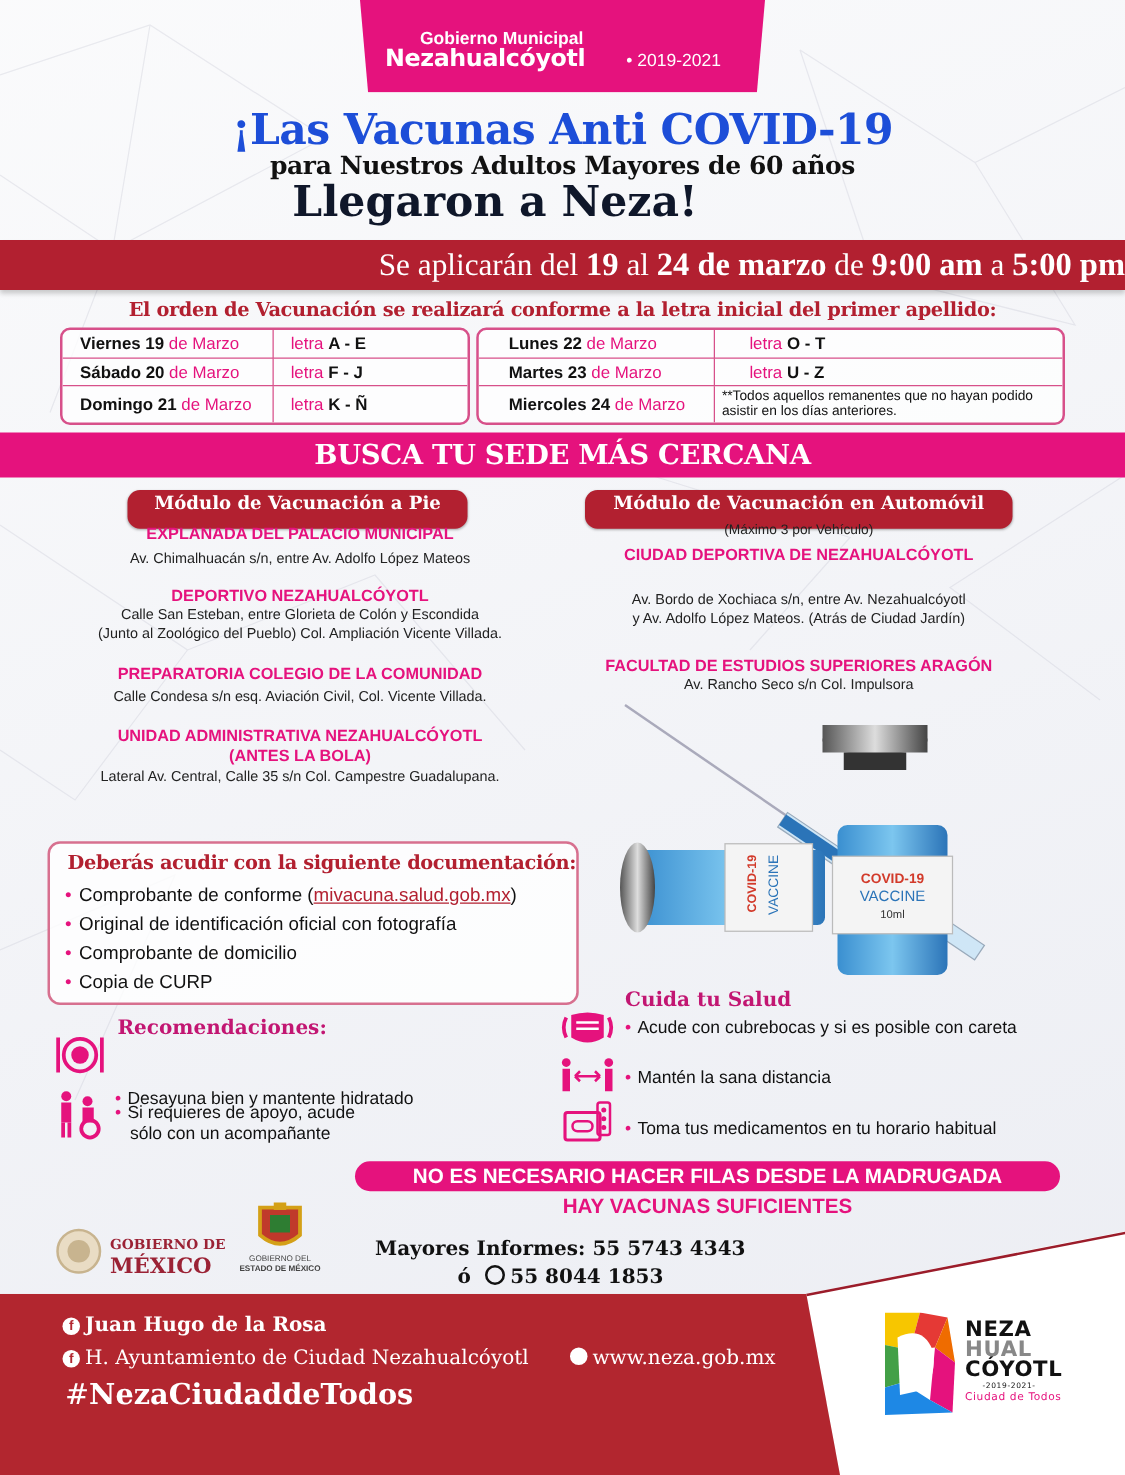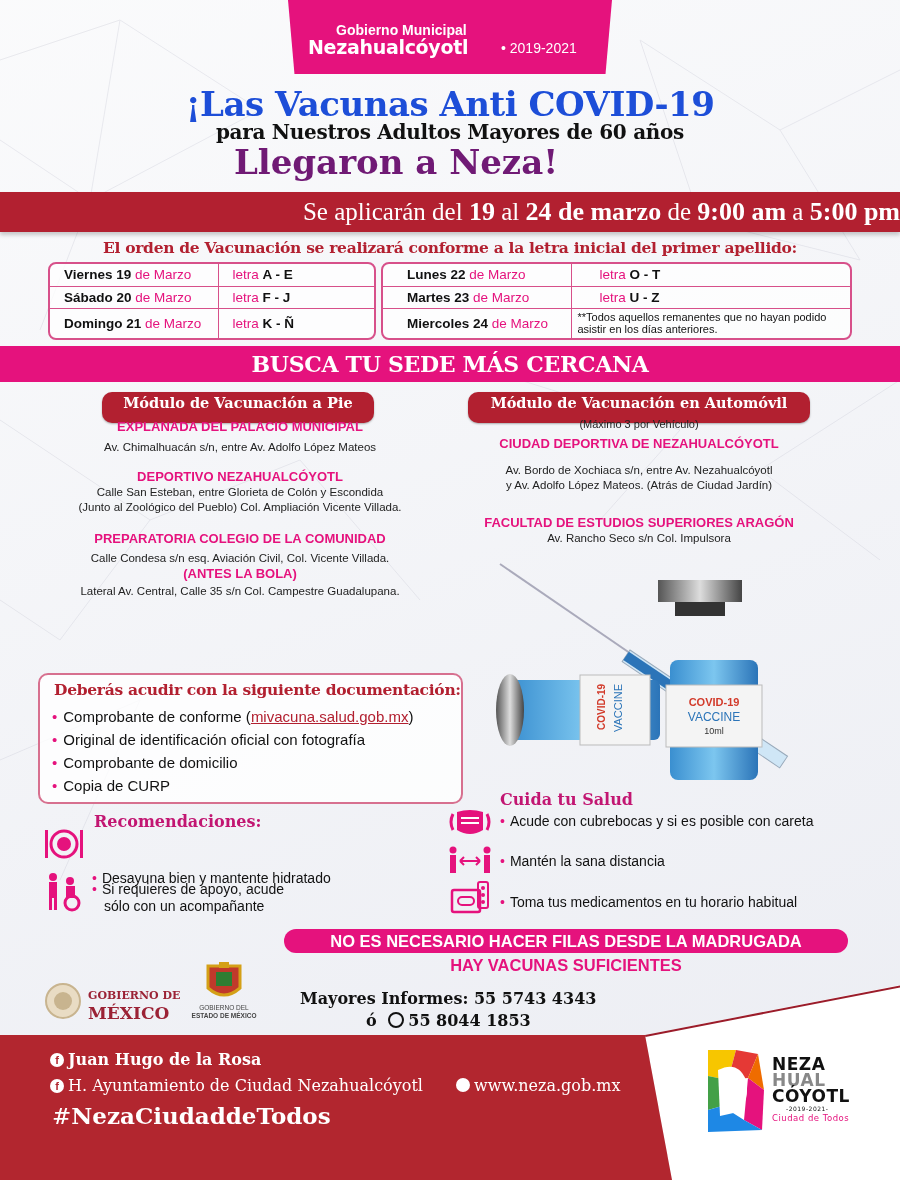--- a/index.html
+++ b/index.html
@@ -44,21 +44,21 @@
     color: #1d4ed8; letter-spacing: -0.5px;
   }
   .title2 {
     left: 0; width: 900px; top: 120px; text-align: center;
     font-family: "DejaVu Serif", serif; font-weight: bold; font-size: 20px;
     color: #111; letter-spacing: -0.3px;
   }
   .title3 {
     left: 0; width: 792px; top: 142px; text-align: center;
     font-family: "DejaVu Serif", serif; font-weight: bold; font-size: 34px;
-    color: #701a75;
+    color: #0f172a;
   }
 
   .date-band {
     left: 0; top: 192px; width: 900px; height: 40px;
     background: #b22030;
     box-shadow: 0 3px 4px rgba(0,0,0,0.2);
     color: #fff; text-align: right;
     font-family: "Liberation Serif", serif; font-size: 25px; line-height: 40px;
   }
   .date-band b { font-size: 26px; }
@@ -260,29 +260,30 @@
   <div class="site-name">EXPLANADA DEL PALACIO MUNICIPAL</div>
   <div class="site-addr" style="margin-top:5px">Av. Chimalhuacán s/n, entre Av. Adolfo López Mateos</div>
 
   <div class="site-name" style="margin-top:14px">DEPORTIVO NEZAHUALCÓYOTL</div>
   <div class="site-addr">Calle San Esteban, entre Glorieta de Colón y Escondida</div>
   <div class="site-addr">(Junto al Zoológico del Pueblo) Col. Ampliación Vicente Villada.</div>
 
   <div class="site-name" style="margin-top:16px">PREPARATORIA COLEGIO DE LA COMUNIDAD</div>
   <div class="site-addr" style="margin-top:4px">Calle Condesa s/n esq. Aviación Civil, Col. Vicente Villada.</div>
 
+  <div class="site-name" style="margin-top:15px">UNIDAD ADMINISTRATIVA NEZAHUALCÓYOTL</div>
   <div class="site-name">(ANTES LA BOLA)</div>
   <div class="site-addr" style="margin-top:2px">Lateral Av. Central, Calle 35 s/n Col. Campestre Guadalupana.</div>
 </div>
 
 <div class="abs pill" style="left:468px; top:392px; width:342px;">Módulo de Vacunación en Automóvil</div>
 <div class="abs col-center" style="left:450px; top:417px; width:378px;">
   <div class="site-addr" style="font-size:11px">(Máximo 3 por Vehículo)</div>
   <div class="site-name" style="margin-top:4px">CIUDAD DEPORTIVA DE NEZAHUALCÓYOTL</div>
-  <div class="site-addr" style="margin-top:11px">Av. Bordo de Xochiaca s/n, entre Av. Nezahualcóyotl</div>
+  <div class="site-addr" style="margin-top:21px">Av. Bordo de Xochiaca s/n, entre Av. Nezahualcóyotl</div>
   <div class="site-addr">y Av. Adolfo López Mateos. (Atrás de Ciudad Jardín)</div>
   <div class="site-name" style="margin-top:22px">FACULTAD DE ESTUDIOS SUPERIORES ARAGÓN</div>
   <div class="site-addr">Av. Rancho Seco s/n Col. Impulsora</div>
 </div>
 
 <div class="abs" style="left:480px; top:560px; width:360px; height:240px;">
   <svg width="360" height="240" viewBox="0 0 360 240">
     <defs>
       <linearGradient id="blue" x1="0" x2="1">
         <stop offset="0" stop-color="#3a8fd0"></stop>

